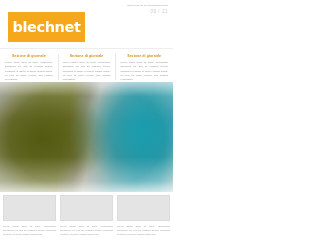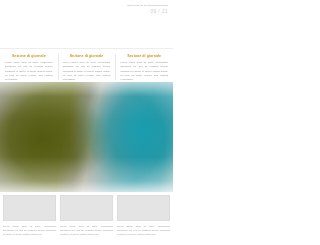--- a/index.html
+++ b/index.html
@@ -208,20 +208,23 @@
     color: #9b9b9b;
     text-align: justify;
     letter-spacing: 0.03px;
   }
 </style>
 </head>
 <body>
 
 <div class="header">
 
+  <div class="logo-block">
+    <span class="logo-text">blechnet</span>
+  </div>
 
   <div class="header-meta">
     <div class="meta-line">Das Portal für die Blechbearbeitung</div>
     <div class="meta-issue">09 / 21</div>
   </div>
 
 </div>
 
 <div class="nav-rule"></div>
 

